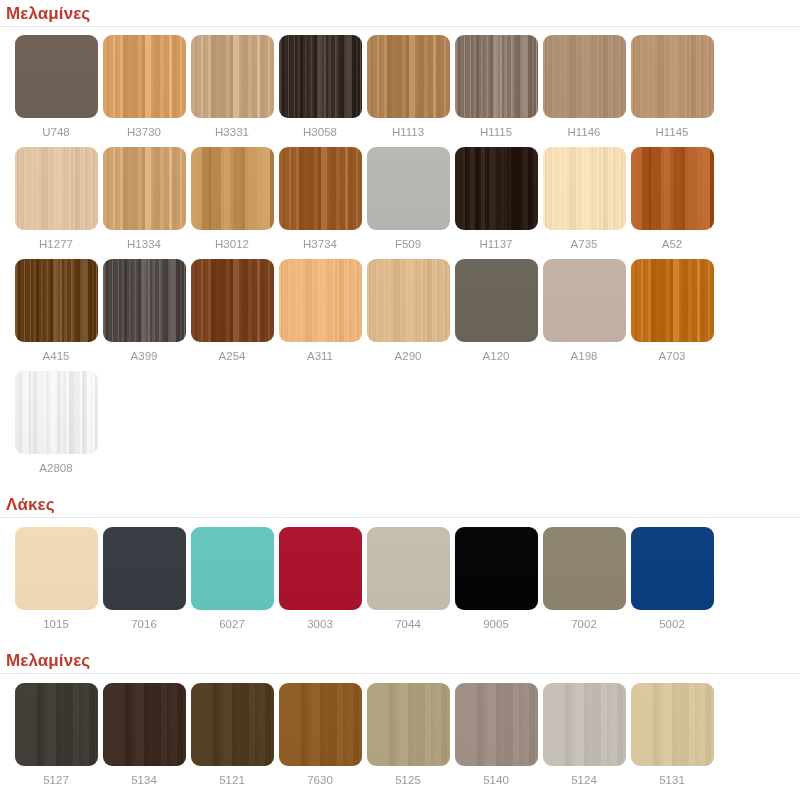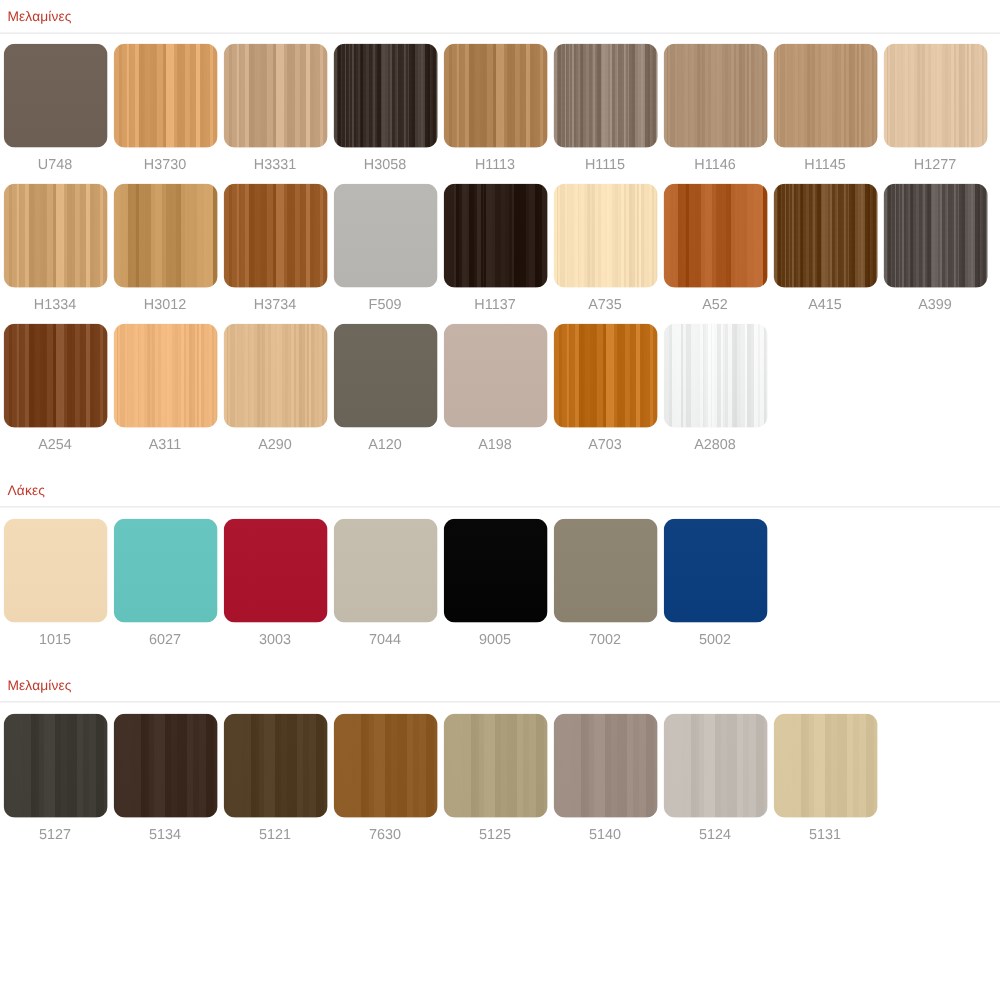--- a/index.html
+++ b/index.html
@@ -6,32 +6,32 @@
   html, body {
     width: 800px; height: 800px;
     background: #ffffff;
     font-family: "Liberation Sans", sans-serif;
     overflow: hidden;
   }
   #page { width: 800px; height: 800px; position: relative; }
 
   .section { width: 800px; }
   .section-header {
-    font-size: 11px;
-    font-weight: normal;
+    font-size: 17px;
+    font-weight: bold;
     color: #c0392b;
     padding: 4px 0 4px 6px;
     letter-spacing: 0.1px;
     border-bottom: 1px solid #e7e7e7;
     line-height: 16px;
   }
   .swatch-grid {
     display: flex;
     flex-wrap: wrap;
-    padding: 0 0 0 0;
+    padding: 0 0 0 12px;
   }
   .swatch-cell {
     width: 88px;
     display: flex;
     flex-direction: column;
     align-items: center;
     margin-top: 8px;
   }
   .swatch-chip {
     width: 83px;
@@ -166,20 +166,24 @@
   </div>
 
   <div class="section sec-lacquers">
     <div class="section-header">Λάκες</div>
     <div class="swatch-grid">
         <div class="swatch-cell">
           <div class="swatch-chip" style="background-color: rgb(240, 216, 180); background-image: linear-gradient(rgba(248, 224, 188, 0.35), rgba(234, 210, 174, 0.25));"></div>
           <div class="swatch-label">1015</div>
         </div>
         <div class="swatch-cell">
+          <div class="swatch-chip" style="background-color: rgb(54, 60, 65); background-image: linear-gradient(rgba(62, 68, 73, 0.35), rgba(48, 54, 59, 0.25));"></div>
+          <div class="swatch-label">7016</div>
+        </div>
+        <div class="swatch-cell">
           <div class="swatch-chip" style="background-color: rgb(100, 195, 189); background-image: linear-gradient(rgba(108, 203, 197, 0.35), rgba(94, 189, 183, 0.25));"></div>
           <div class="swatch-label">6027</div>
         </div>
         <div class="swatch-cell">
           <div class="swatch-chip" style="background-color: rgb(169, 19, 44); background-image: linear-gradient(rgba(177, 27, 52, 0.35), rgba(163, 13, 38, 0.25));"></div>
           <div class="swatch-label">3003</div>
         </div>
         <div class="swatch-cell">
           <div class="swatch-chip" style="background-color: rgb(195, 187, 171); background-image: linear-gradient(rgba(203, 195, 179, 0.35), rgba(189, 181, 165, 0.25));"></div>
           <div class="swatch-label">7044</div>

